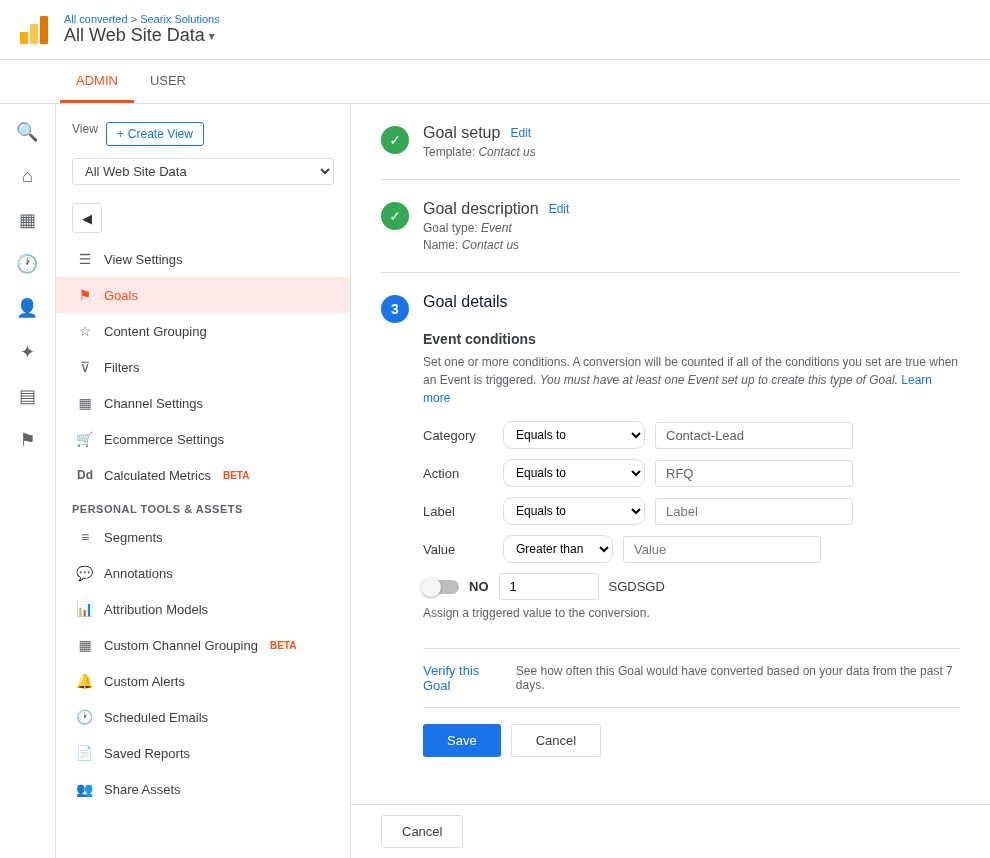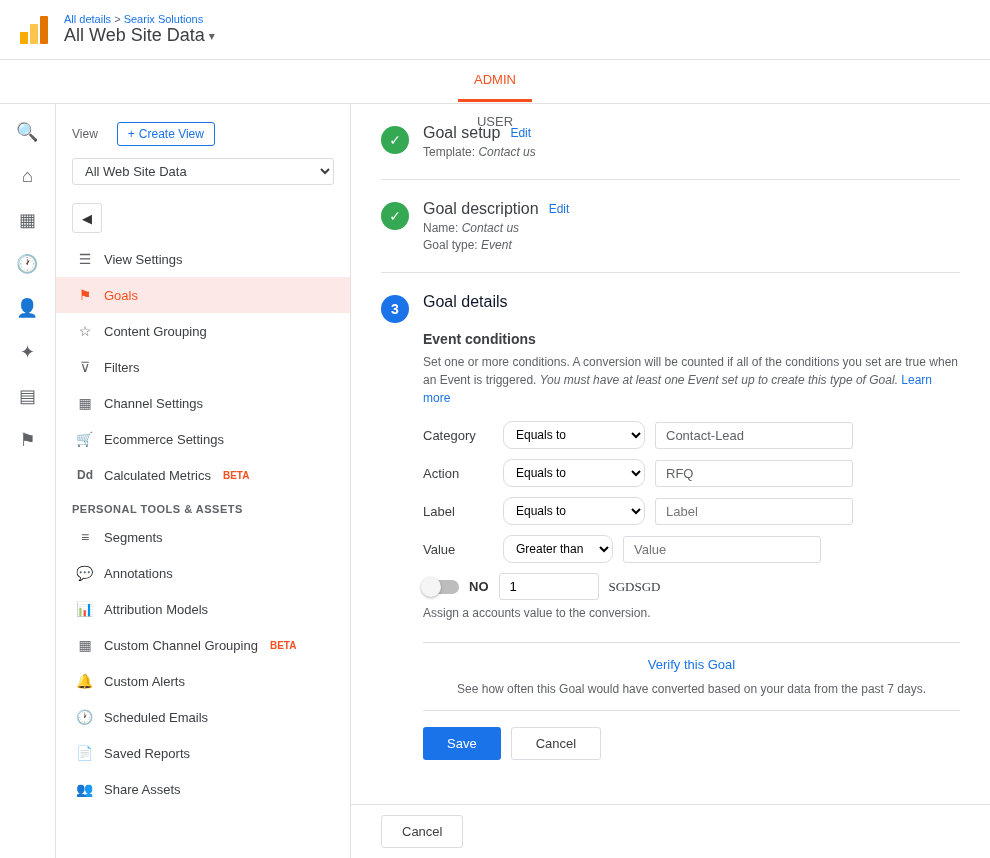--- a/index.html
+++ b/index.html
@@ -8,34 +8,34 @@
     
     .header { display: flex; align-items: center; padding: 0 16px; height: 60px; border-bottom: 1px solid #e0e0e0; background: #fff; }
     .logo { width: 36px; height: 36px; margin-right: 12px; }
     .header-title-area { display: flex; flex-direction: column; }
     .breadcrumb { font-size: 11px; color: #1a73e8; }
     .breadcrumb span { color: #5f6368; }
     .site-title { font-size: 18px; color: #3c4043; font-weight: normal; display: flex; align-items: center; gap: 4px; }
     .dropdown-arrow { font-size: 12px; color: #5f6368; }
 
     
-    .tabs-bar { display: flex; align-items: center; padding: 0 60px; border-bottom: 1px solid #e0e0e0; background: #fff; height: 44px; flex-direction: column; }
+    .tabs-bar { display: flex; align-items: center; padding: 0 60px; border-bottom: 1px solid #e0e0e0; background: #fff; height: 44px; }
     .tab { padding: 12px 16px; font-size: 13px; cursor: pointer; color: #5f6368; border-bottom: 3px solid transparent; font-weight: 500; }
     .tab.active { color: #f4511e; border-bottom: 3px solid #f4511e; }
 
     
     .main-layout { display: flex; height: calc(858px - 104px); }
 
     
     .icon-sidebar { width: 56px; background: #fff; border-right: 1px solid #e0e0e0; display: flex; flex-direction: column; align-items: center; padding-top: 8px; gap: 4px; }
     .icon-sidebar-item { width: 40px; height: 40px; display: flex; align-items: center; justify-content: center; border-radius: 4px; cursor: pointer; color: #5f6368; font-size: 18px; }
 
     
     .nav-panel { width: 295px; background: #fff; border-right: 1px solid #e0e0e0; overflow-y: auto; padding: 12px 0; }
-    .nav-view-row { display: flex; align-items: center; padding: 6px 16px; gap: 19px; }
+    .nav-view-row { display: flex; padding: 6px 16px; gap: 8px; }
     .nav-view-label { font-size: 12px; color: #5f6368; }
     .create-view-btn { display: flex; align-items: center; gap: 4px; padding: 4px 10px; border: 1px solid #1a73e8; border-radius: 3px; color: #1a73e8; font-size: 12px; cursor: pointer; background: #fff; }
     .nav-dropdown { display: flex; align-items: center; padding: 6px 16px 10px; }
     .nav-dropdown select { width: 100%; padding: 4px 8px; border: 1px solid #dadce0; border-radius: 3px; font-size: 13px; color: #3c4043; background: #fff; }
 
     .back-btn { width: 30px; height: 30px; background: #fff; border: 1px solid #dadce0; border-radius: 3px; display: flex; align-items: center; justify-content: center; cursor: pointer; margin: 4px 8px 4px 8px; }
 
     .nav-item { display: flex; align-items: center; padding: 9px 16px 9px 20px; gap: 10px; cursor: pointer; color: #3c4043; font-size: 13px; }
     .nav-item.active { color: #f4511e; background: #fce8e6; }
     .nav-item .nav-icon { width: 18px; height: 18px; display: flex; align-items: center; justify-content: center; color: #5f6368; font-size: 14px; flex-shrink: 0; }
@@ -69,21 +69,21 @@
     .condition-table { margin-top: 14px; }
     .condition-row { display: flex; align-items: center; margin-bottom: 10px; gap: 10px; }
     .condition-label { width: 70px; font-size: 13px; color: #3c4043; }
     .condition-select { padding: 5px 8px; border: 1px solid #dadce0; border-radius: 9px; font-size: 12px; background: #fff; cursor: pointer; min-width: 110px; }
     .condition-input { padding: 5px 10px; border: 1px solid #dadce0; border-radius: 3px; font-size: 13px; min-width: 180px; color: #5f6368; }
     .toggle-label { font-size: 13px; color: #3c4043; font-weight: 500; }
 
     .assign-text { font-size: 12px; color: #5f6368; margin-bottom: 16px; }
 
     
-    .verify-row { display: flex; align-items: center; gap: 10px; padding: 14px 0; border-top: 1px solid #e0e0e0; margin-top: 22px; flex-direction: column; }
+    .verify-row { display: flex; align-items: center; gap: 10px; padding: 14px 0; border-top: 1px solid #e0e0e0; margin-top: 28px; }
     .verify-link { color: #1a73e8; font-size: 13px; cursor: pointer; text-decoration: none; }
     .verify-desc { font-size: 12px; color: #5f6368; }
 
     
     .action-row { display: flex; gap: 10px; padding: 16px 0; border-top: 1px solid #e0e0e0; }
     .btn-save { background: #1a73e8; color: white; border: none; padding: 8px 24px; border-radius: 3px; font-size: 13px; cursor: pointer; font-weight: 500; }
     .btn-cancel { background: #fff; color: #3c4043; border: 1px solid #dadce0; padding: 8px 24px; border-radius: 3px; font-size: 13px; cursor: pointer; }
     .btn-cancel-bottom { background: #fff; color: #3c4043; border: 1px solid #dadce0; padding: 8px 20px; border-radius: 3px; font-size: 13px; cursor: pointer; }
 
     
@@ -96,21 +96,21 @@
 
   <div class="logo">
     <svg width="36" height="36" viewBox="0 0 36 36">
       <rect x="4" y="20" width="8" height="12" rx="1" fill="#f9ab00"></rect>
       <rect x="14" y="12" width="8" height="20" rx="1" fill="#f9ab00" opacity="0.7"></rect>
       <rect x="24" y="4" width="8" height="28" rx="1" fill="#e37400"></rect>
     </svg>
   </div>
   <div class="header-title-area">
     <div class="breadcrumb">
-      <a style="color:#1a73e8;text-decoration:none;cursor:pointer;">All details</a>
+      <a style="color:#1a73e8;text-decoration:none;cursor:pointer;">All converted</a>
       <span>&gt;</span>
       <a style="color:#1a73e8;text-decoration:none;cursor:pointer;">Searix Solutions</a>
     </div>
     <div class="site-title">
       <span>All Web Site Data</span>
       <span class="dropdown-arrow">▾</span>
     </div>
   </div>
 </div>
 
@@ -250,26 +250,26 @@
       </div>
 
       <div class="goal-step">
         <div class="step-icon done">✓</div>
         <div class="step-content">
           <div class="step-title">
             <span>Goal description</span>
             <a class="edit-link">Edit</a>
           </div>
           <div class="step-detail">
+            <span>Goal type:</span>
+            <em>Event</em>
+          </div>
+          <div class="step-detail">
             <span>Name:</span>
             <em>Contact us</em>
-          </div>
-          <div class="step-detail">
-            <span>Goal type:</span>
-            <em>Event</em>
           </div>
         </div>
       </div>
 
       <div style="display:flex; align-items:flex-start; gap:14px;">
         <div class="step-icon number">3</div>
         <div style="flex:1;">
           <div class="goal-details-title">Goal details</div>
 
           <div class="event-conditions-title">Event conditions</div>
@@ -324,23 +324,23 @@
               <input type="text" class="condition-input" placeholder="Value" style="">
             </div>
           </div>
 
           <div style="display:flex;align-items:center;gap:10px;margin-bottom:6px;">
             <div style="position:relative;width:36px;height:14px;background:#bdbdbd;border-radius:7px;cursor:pointer;">
               <div style="width:20px;height:20px;background:#f5f5f5;border-radius:50%;box-shadow:0 1px 3px rgba(0,0,0,0.3);position:absolute;top:-3px;left:-2px;"></div>
             </div>
             <span style="font-size:13px;font-weight:bold;color:#333;">NO</span>
             <input type="text" style="padding: 5px 10px; border: 1px solid rgb(218, 220, 224); border-radius: 3px; font-size: 13px; width: 100px;" value="1">
-            <span style="font-size:13px;color:#3c4043;font-family:Liberation Serif, serif;">SGDSGD</span>
-          </div>
-          <div class="assign-text">Assign a accounts value to the conversion.</div>
+            <span style="font-size:13px;color:#3c4043;">SGDSGD</span>
+          </div>
+          <div class="assign-text">Assign a triggered value to the conversion.</div>
 
           <div class="verify-row">
             <a class="verify-link">Verify this Goal</a>
             <span class="verify-desc">See how often this Goal would have converted based on your data from the past 7 days.</span>
           </div>
 
           <div class="action-row">
             <button class="btn-save">Save</button>
             <button class="btn-cancel">Cancel</button>
           </div>

